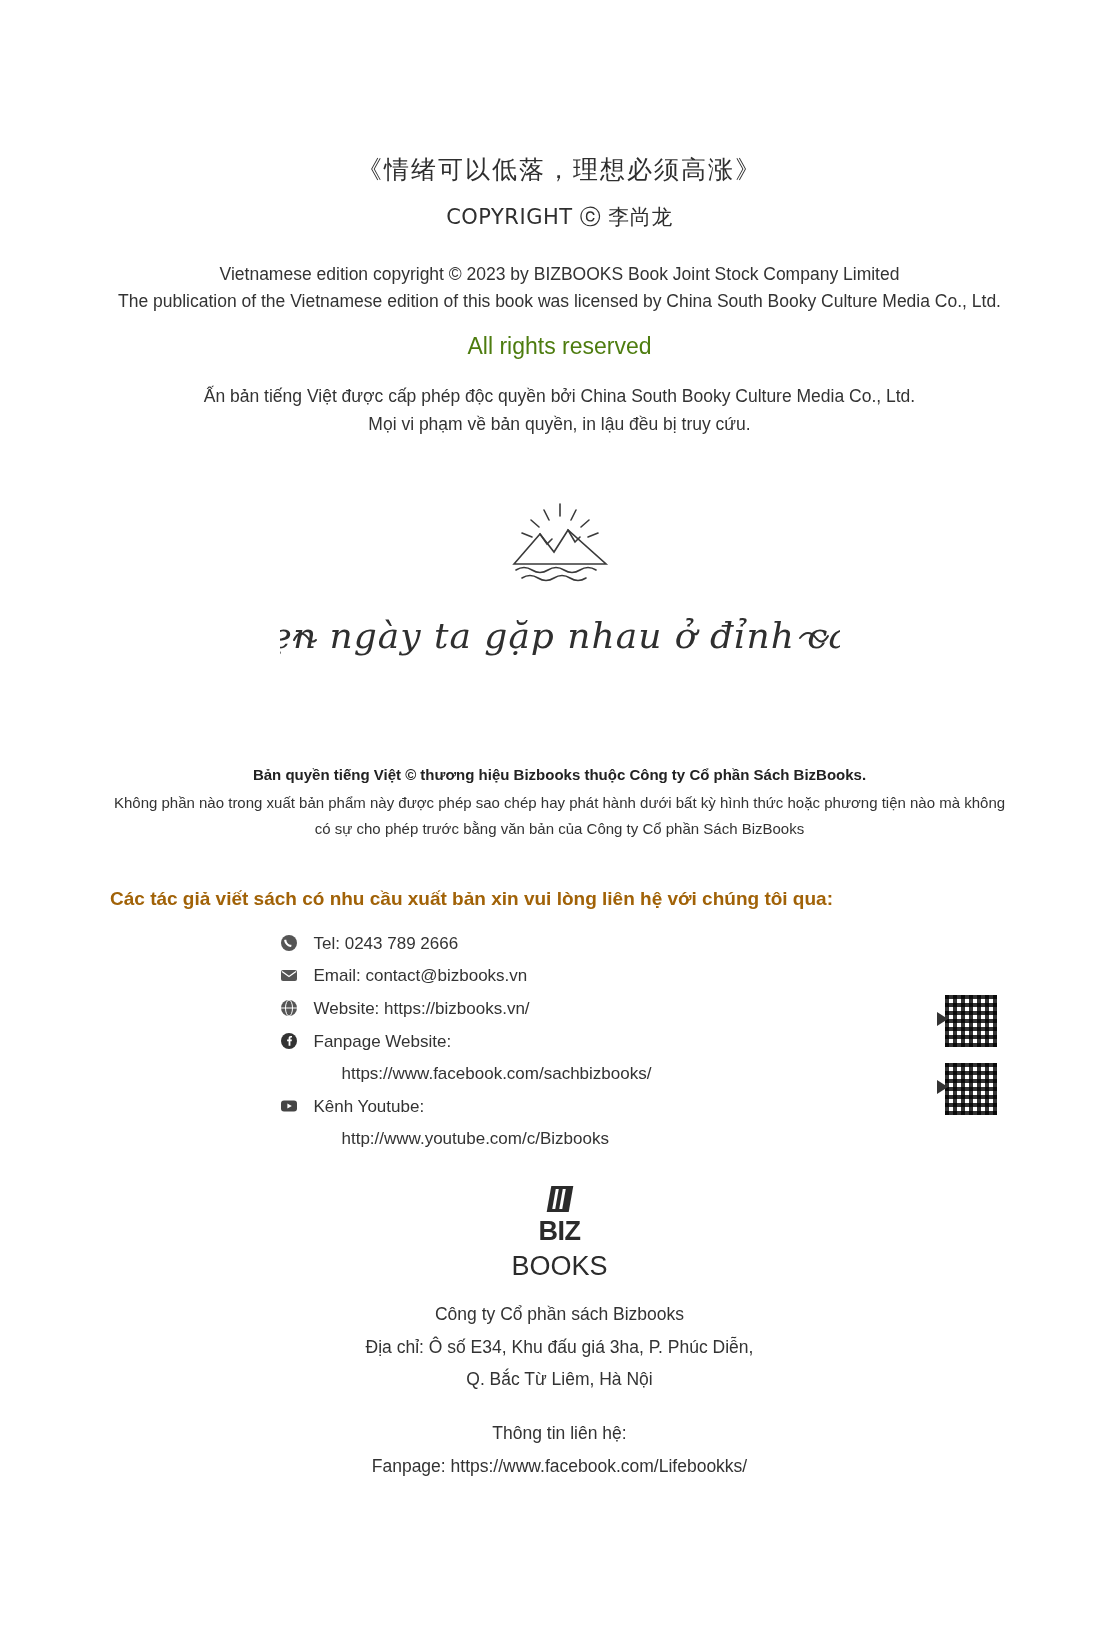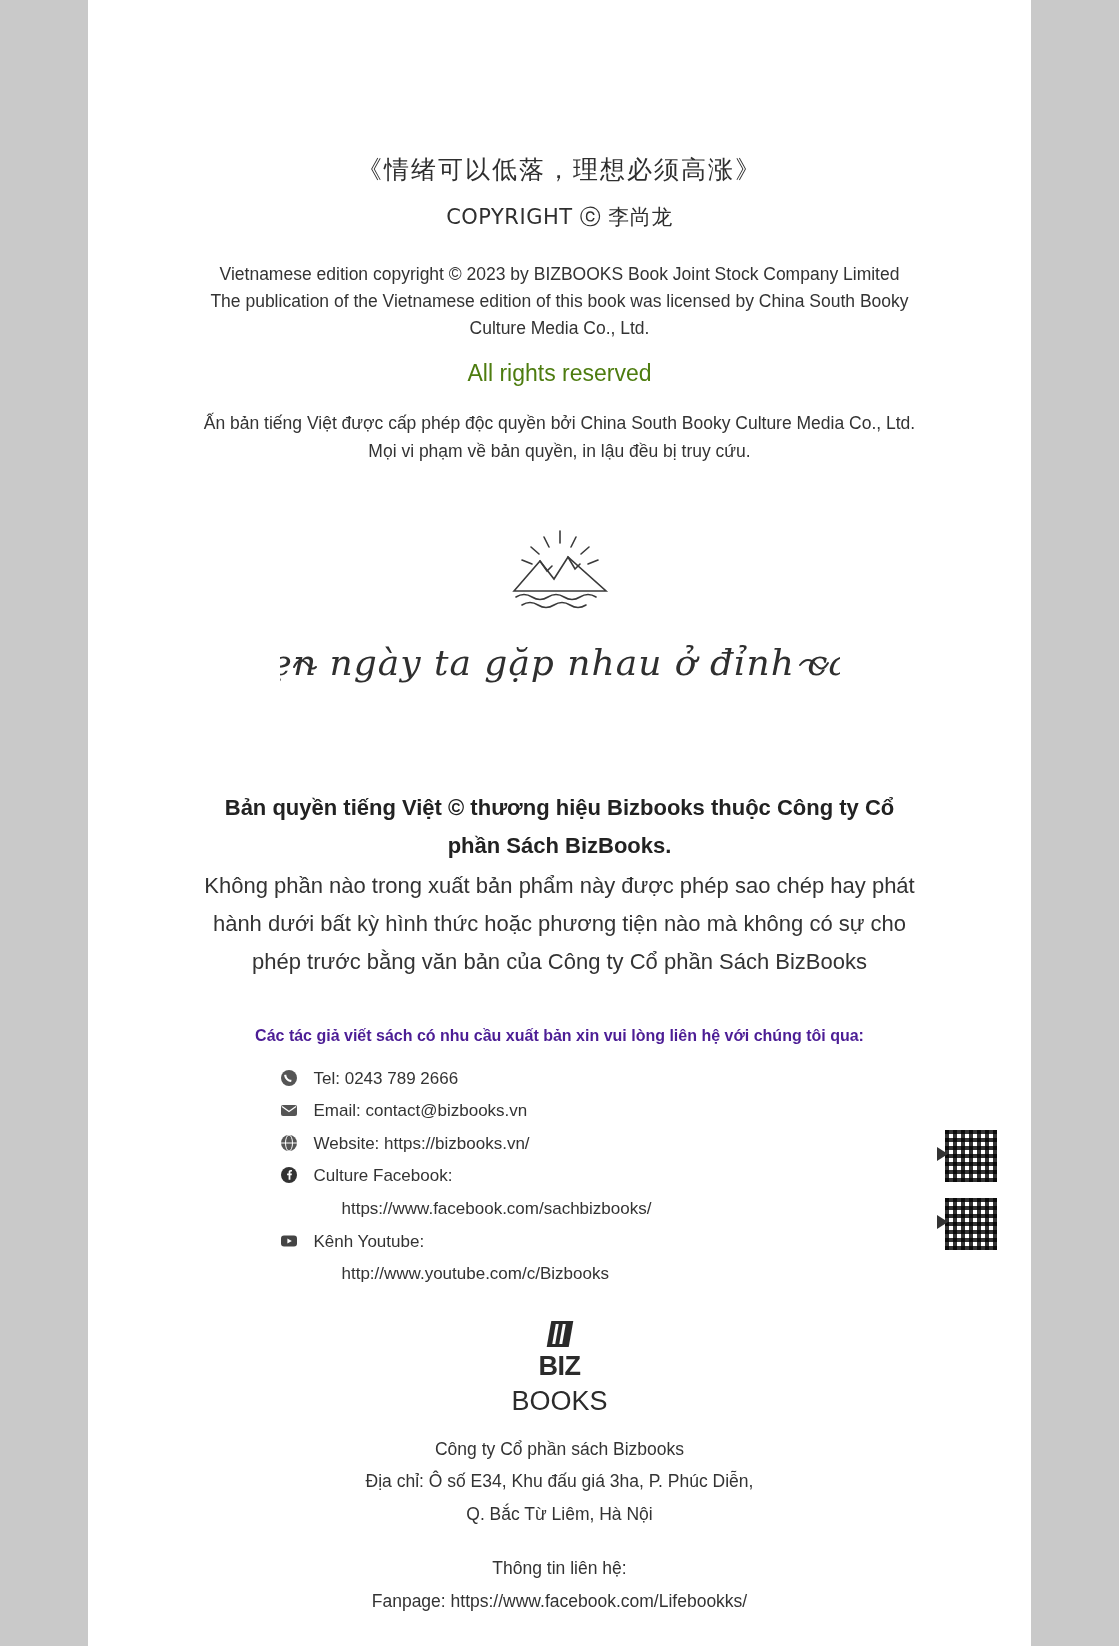--- a/index.html
+++ b/index.html
@@ -2,21 +2,21 @@
 <html><head>
 <meta charset="utf-8">
 <style>
   html, body {
     margin: 0;
     padding: 0;
     background: #c9c9c9;
   }
   .page {
     position: relative;
-    width: 943px;
+    width: 1119px;
     height: 1646px;
     margin: 0 auto;
     background: #ffffff;
     box-sizing: border-box;
     font-family: "Liberation Sans", sans-serif;
     color: #2b2b2b;
     overflow: hidden;
   }
   .inner {
     position: absolute;
@@ -66,37 +66,36 @@
     margin-top: 62px;
     text-align: center;
   }
   .script-line {
     margin-top: 6px;
     text-align: center;
   }
 
   .sec-copyright {
     margin-top: 86px;
-    font-size: 22px;
+    font-size: 15px;
     line-height: 1.72;
     color: #333;
   }
   .sec-copyright .bold {
     font-weight: bold;
     display: block;
     margin-bottom: 2px;
     color: #222;
   }
 
   .contact-head {
     margin-top: 46px;
-    font-size: 16px;
+    font-size: 19px;
     font-weight: bold;
-    text-align: center;
-    color: #4c1d95;
+    color: #a16207;
   }
 
   .contact-list {
     margin: 22px auto 0 auto;
     width: 560px;
     position: relative;
   }
   .contact-row {
     display: flex;
     align-items: flex-start;
@@ -285,21 +284,21 @@
         <span class="txt">Website: https://bizbooks.vn/</span>
       </div>
 
       <div class="contact-row">
         <span class="ic">
           <svg width="18" height="18" viewBox="0 0 18 18">
               <circle cx="9" cy="9" r="8" fill="#333"></circle>
               <path d="M10.4 9.2h1.3l.2-1.8h-1.5V6.4c0-.5.2-.8.9-.8h.7V4c-.1 0-.6-.1-1.2-.1-1.3 0-2.2.8-2.2 2.3v1.2H7.1v1.8h1.5v4.6h1.8z" fill="#fff"></path>
             </svg>
         </span>
-        <span class="txt">Culture Facebook:</span>
+        <span class="txt">Fanpage Website:</span>
       </div>
       <div class="sub-line">https://www.facebook.com/sachbizbooks/</div>
 
       <div class="contact-row">
         <span class="ic">
           <svg width="18" height="18" viewBox="0 0 18 18">
               <rect x="1" y="3.5" width="16" height="11" rx="3" fill="#444"></rect>
               <path d="M7.4 6.5 L11.8 9 L7.4 11.5 Z" fill="#fff"></path>
             </svg>
         </span>

